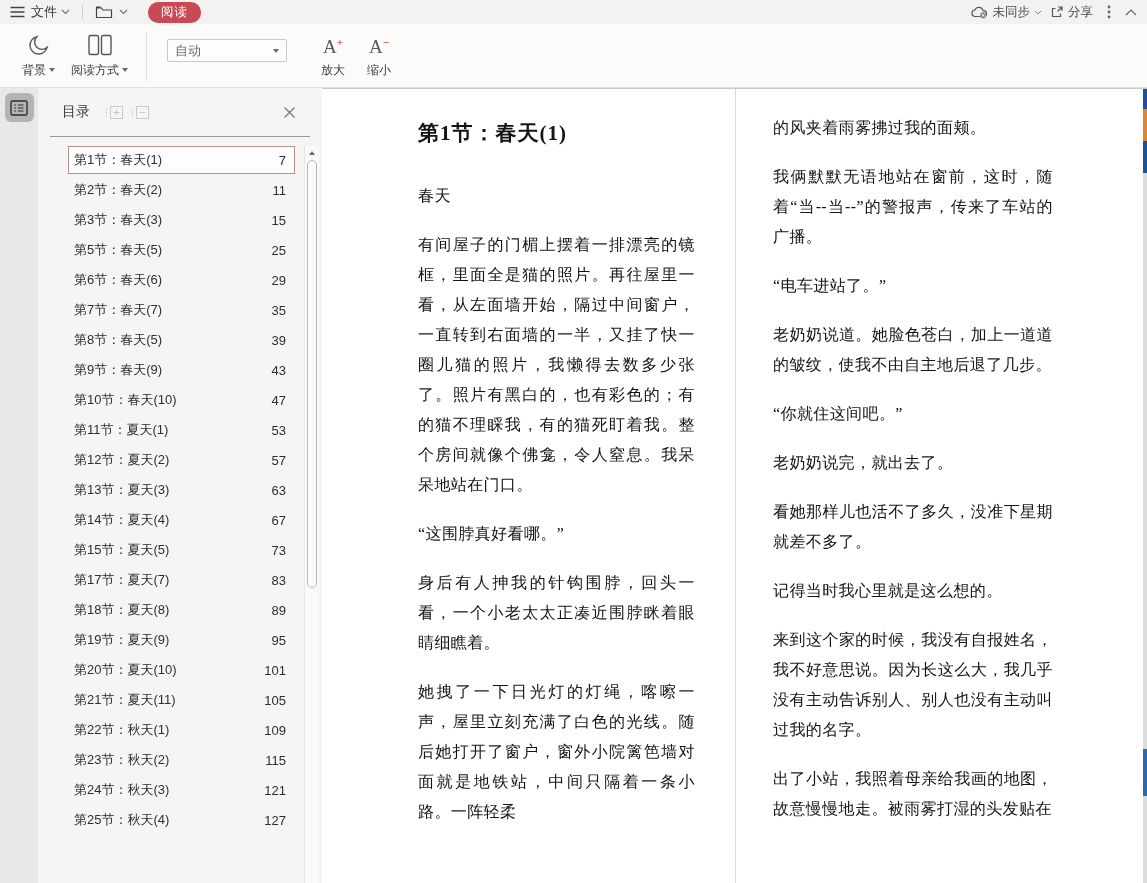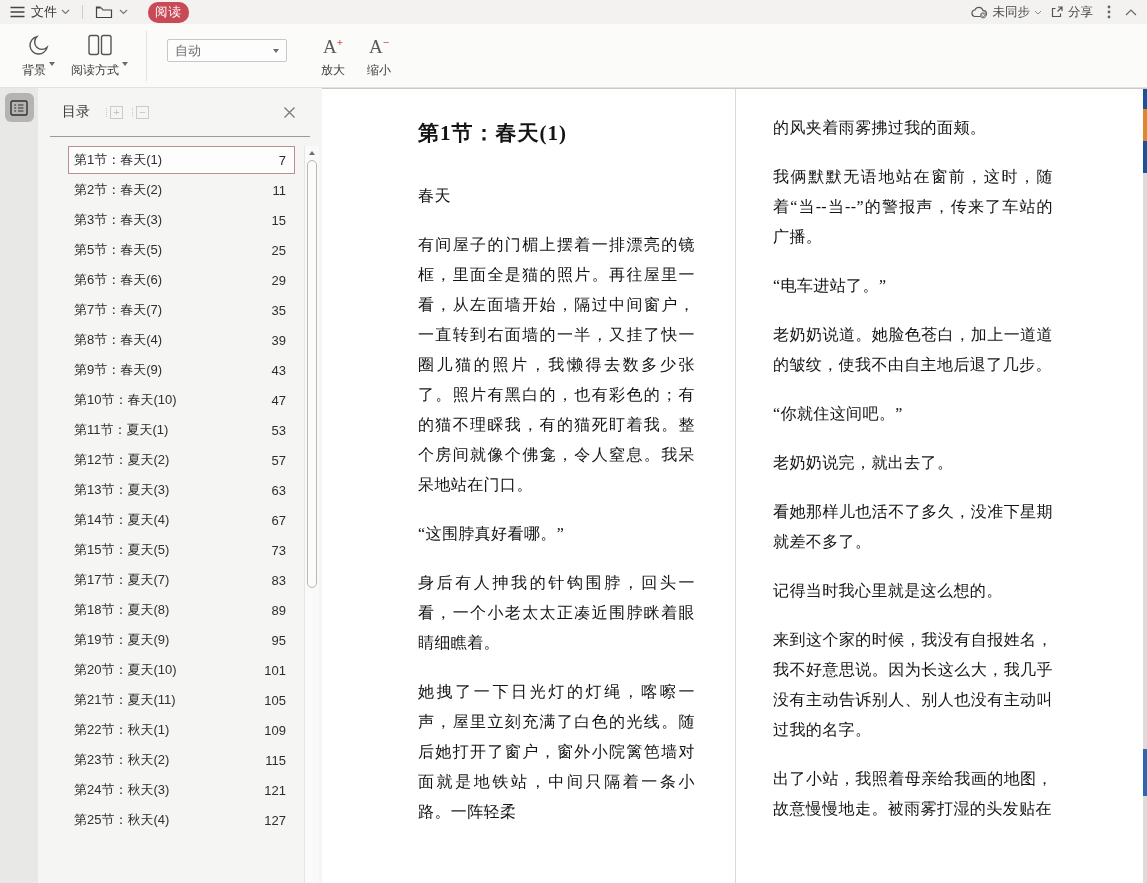--- a/index.html
+++ b/index.html
@@ -8,27 +8,27 @@
 
   .app { width:1147px; height:883px; display:flex; flex-direction:column; }
 
   
   .titlebar { height:24px; background:#f3f2f0; display:flex; align-items:center; padding:0 10px 0 10px; flex:0 0 auto; }
   .tb-left { display:flex; align-items:center; gap:6px; }
   .tb-right { margin-left:auto; display:flex; align-items:center; gap:8px; }
   .tb-item { display:flex; align-items:center; gap:4px; font-size:13px; color:#3a3a3a; cursor:default; }
   .tb-text { font-size:12.5px; color:#4a4a4a; }
   .vdiv { width:1px; height:14px; background:#cfcdca; margin:0 6px; }
-  .read-pill { background:var(--accent-red,#c94a57); color:#fff; font-size:12.5px; padding:2px 7px; border-radius:10px; margin-left:14px; letter-spacing:1px; }
+  .read-pill { background:var(--accent-red,#c94a57); color:#fff; font-size:12.5px; padding:2px 13px; border-radius:10px; margin-left:14px; letter-spacing:1px; }
   .icon { display:inline-flex; align-items:center; justify-content:center; }
 
   
   .ribbon { height:64px; background:#fbfbfa; border-bottom:1px solid #e2e2e0; display:flex; align-items:center; padding-left:14px; flex:0 0 auto; position:relative; }
   .rb-item { display:flex; flex-direction:column; align-items:center; justify-content:center; gap:5px; padding:2px 8px; height:58px; }
-  .rb-label { font-size:12px; color:#3a3a3a; display:flex; gap:3px; white-space:nowrap; }
+  .rb-label { font-size:12px; color:#3a3a3a; display:flex; align-items:center; gap:3px; white-space:nowrap; }
   .caret { width:0; height:0; border-left:3.5px solid transparent; border-right:3.5px solid transparent; border-top:4px solid #6b6b6b; display:inline-block; }
   .rb-sep { width:1px; height:50px; background:#e3e2e0; margin:0 10px; }
   .zoom-select { width:120px; height:23px; border:1px solid #c8c8c6; border-radius:2px; background:#fdfdfd; display:flex; align-items:center; padding:0 7px; font-size:13px; color:#6e6e6e; margin:0 14px 10px 10px; }
   .zoom-select .caret { margin-left:auto; }
   .za { font-size:19px; color:#5a5a5a; font-family:"Liberation Serif","DejaVu Serif",serif; line-height:20px; }
   .za sup { font-size:11px; color:#cf4a40; font-weight:bold; }
 
   
   .main { flex:1 1 auto; display:flex; min-height:0; }
 
@@ -226,21 +226,21 @@
             <span class="toc-label">第6节：春天(6)</span>
             <span class="toc-page">29</span>
           </div>
 
           <div class="toc-row">
             <span class="toc-label">第7节：春天(7)</span>
             <span class="toc-page">35</span>
           </div>
 
           <div class="toc-row">
-            <span class="toc-label">第8节：春天(4)</span>
+            <span class="toc-label">第8节：春天(5)</span>
             <span class="toc-page">39</span>
           </div>
 
           <div class="toc-row">
             <span class="toc-label">第9节：春天(9)</span>
             <span class="toc-page">43</span>
           </div>
 
           <div class="toc-row">
             <span class="toc-label">第10节：春天(10)</span>

